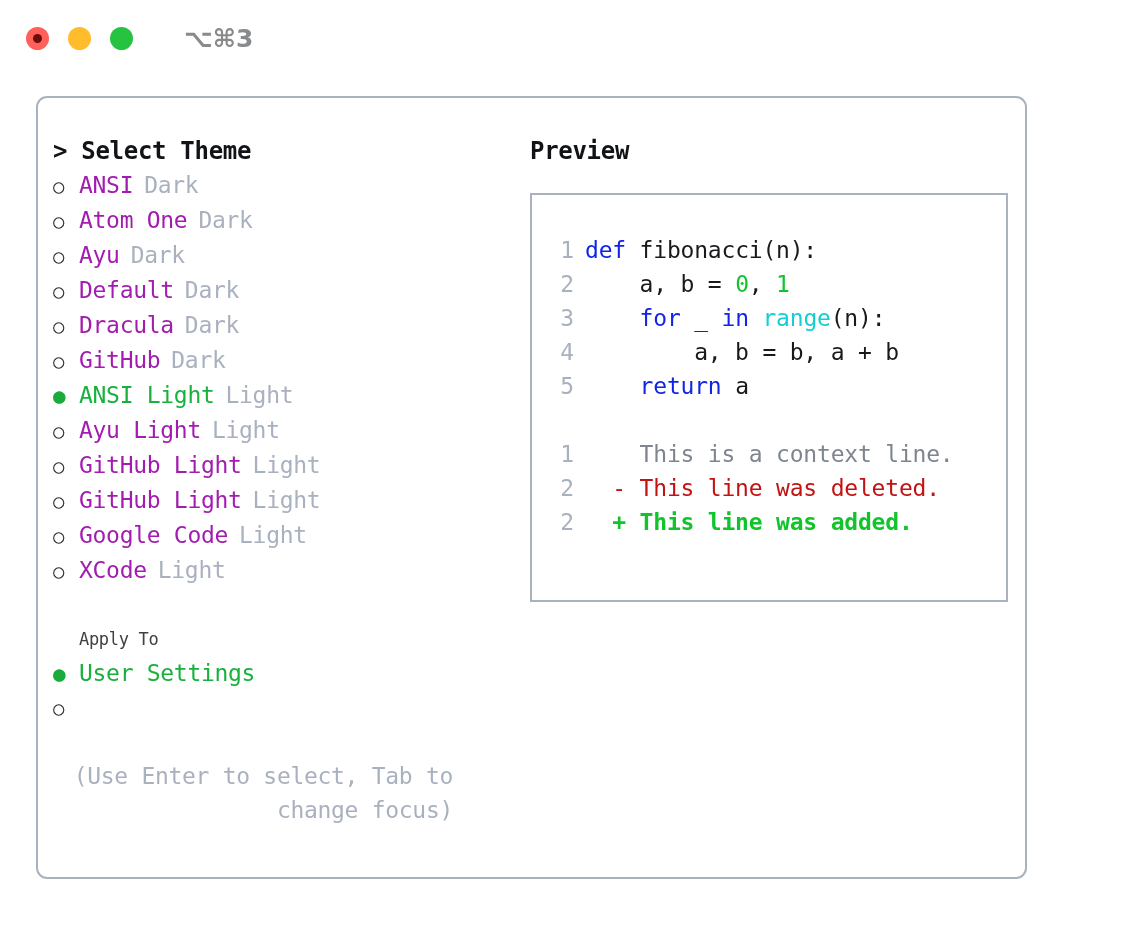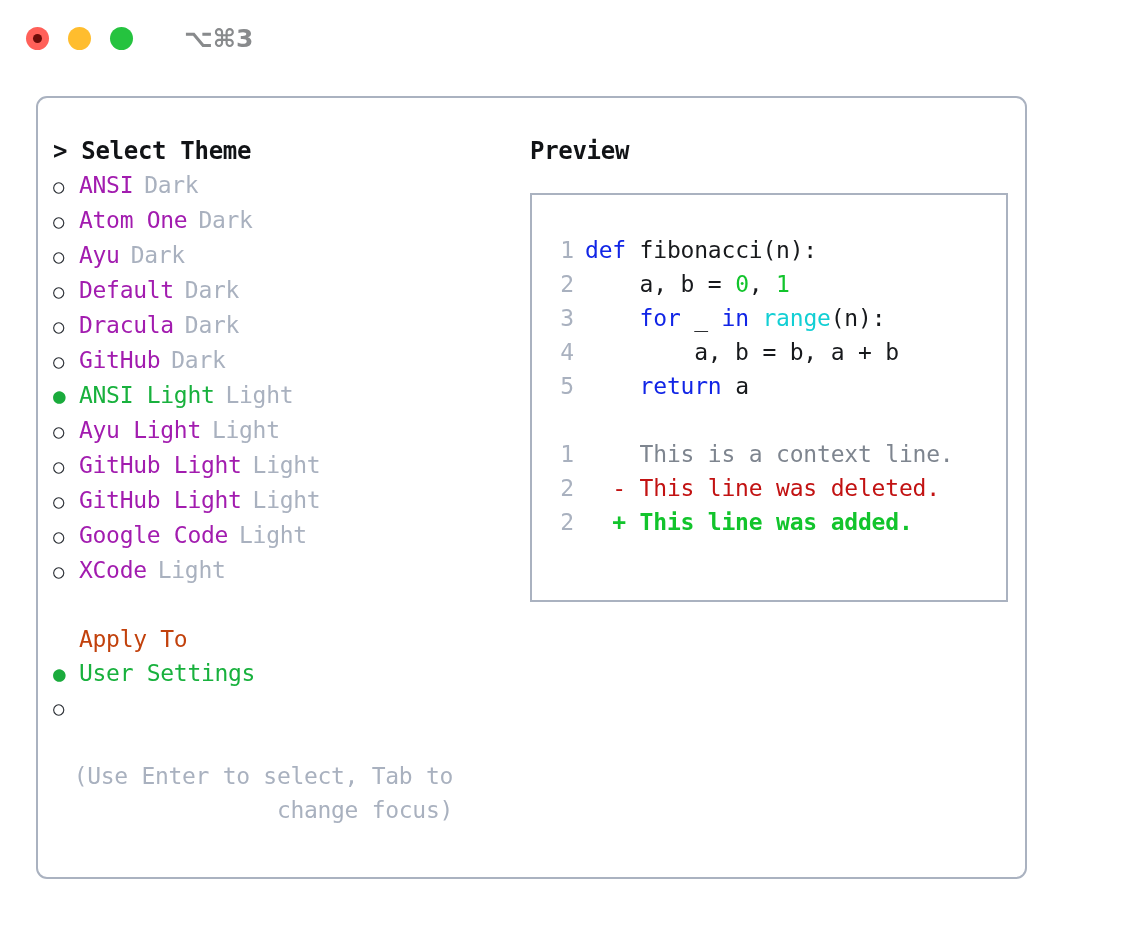--- a/index.html
+++ b/index.html
@@ -118,23 +118,23 @@
     color: #2c3036;
   }
   .opt-row.selected .opt-bullet { color: #1aab3c; font-size: 21px; }
   .opt-name { color: #a21caf; }
   .opt-row.selected .opt-name { color: #18b13d; }
   .opt-kind { color: #a9b1bf; padding-left: 11px; }
 
   #apply-heading {
     margin-top: 34px;
     padding-left: 26px;
-    font-size: 23px;
-    line-height: 34px;
-    color: #c2410c;
+    font-size: 17px;
+    line-height: 34px;
+    color: #404040;
     white-space: pre;
     letter-spacing: -0.3px;
   }
 
   #hint-text {
     margin-top: 34px;
     font-size: 23px;
     line-height: 34px;
     color: #a9b1bf;
     width: 400px;

